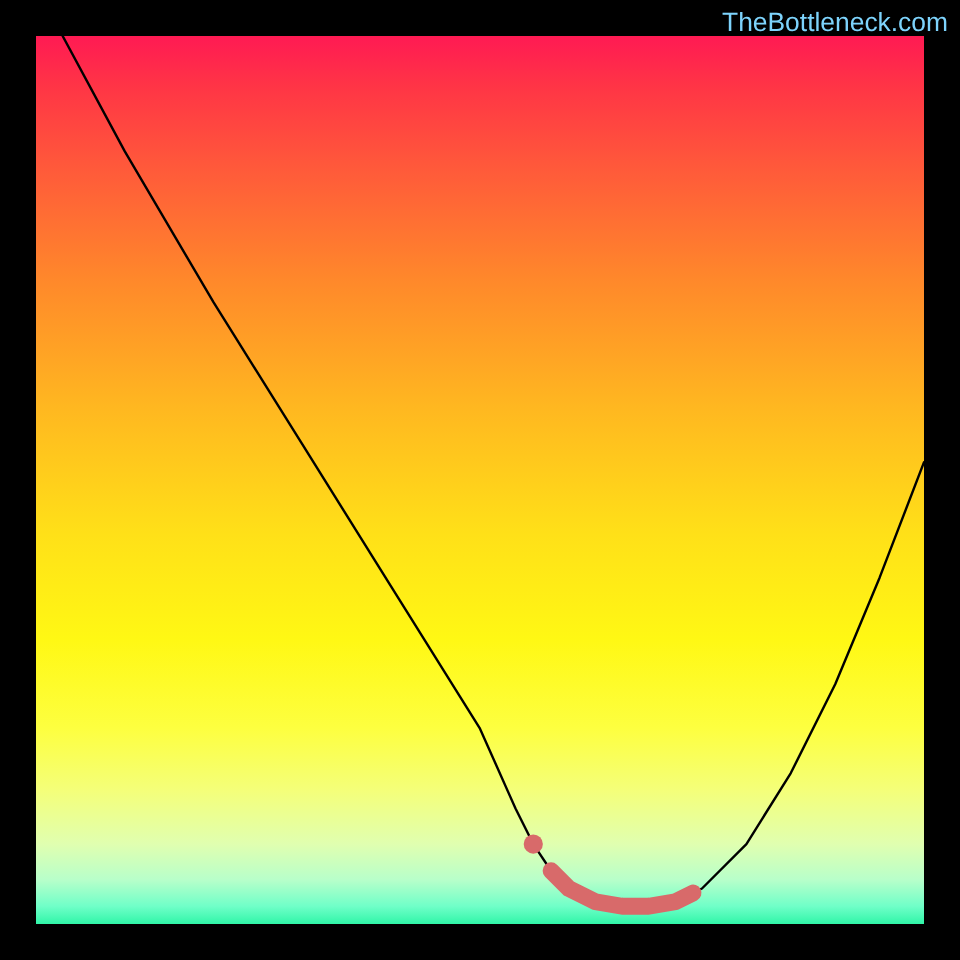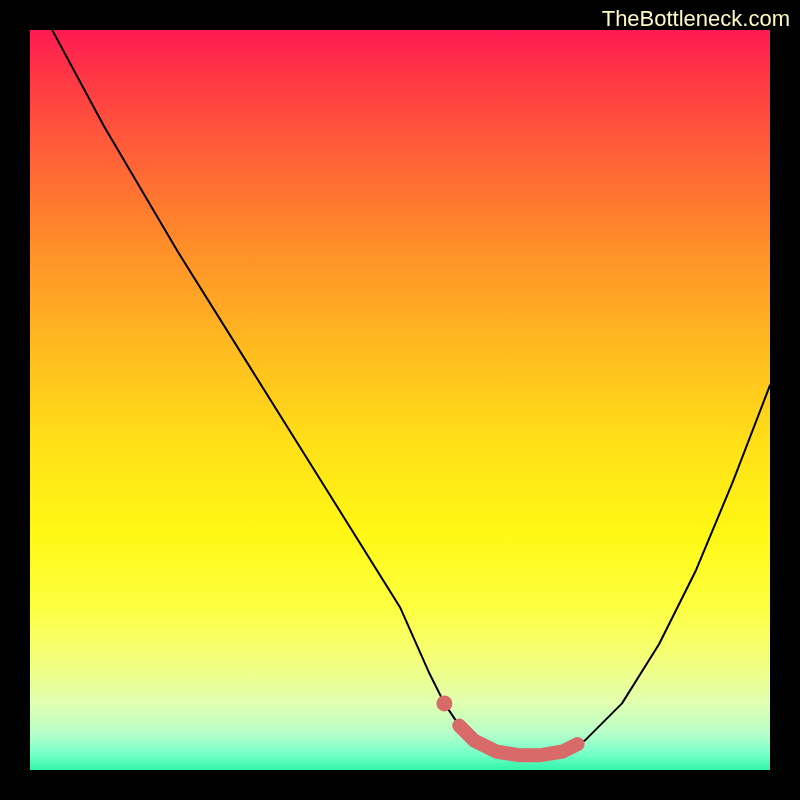--- a/index.html
+++ b/index.html
@@ -8,21 +8,21 @@
     height: 800px;
     background: #000;
     position: relative;
     overflow: hidden;
     font-family: Arial, sans-serif;
   }
   .watermark {
     position: absolute;
     top: 6px;
     right: 10px;
-    color: #fef9c3;
+    color: #7dd3fc;
     font-size: 22px;
     font-weight: 500;
     z-index: 10;
   }
   .plot-area {
     position: absolute;
     left: 30px;
     top: 30px;
     width: 740px;
     height: 740px;

